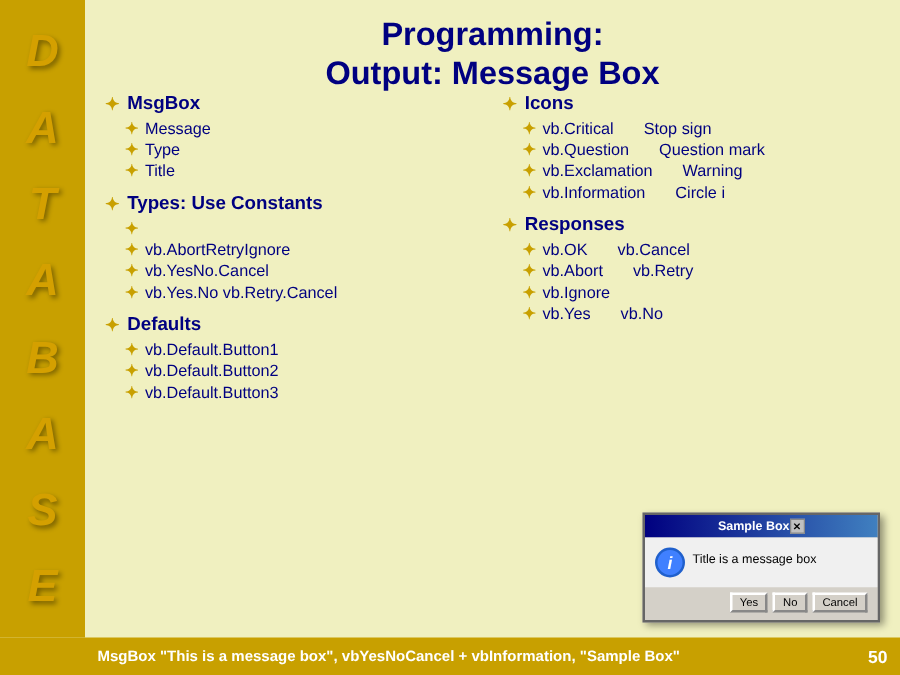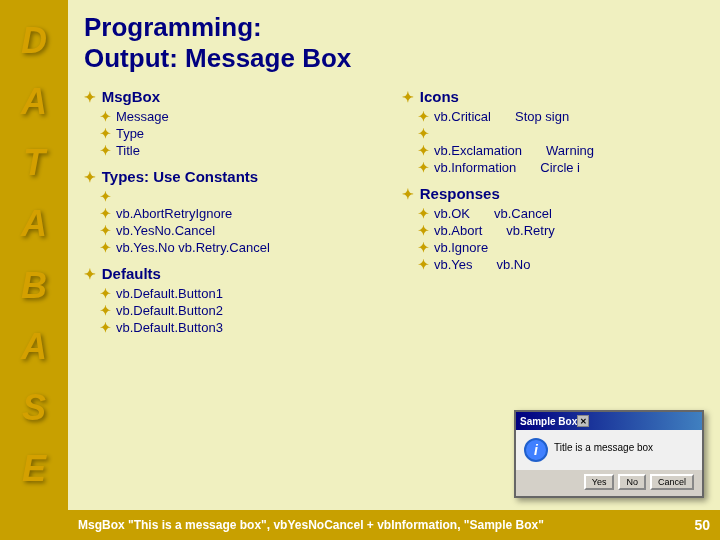--- a/index.html
+++ b/index.html
@@ -68,22 +68,21 @@
       position: absolute;
       left: 68px;
       top: 0;
       right: 0;
       bottom: 30px;
       padding: 12px 16px;
     }
 
     
     .slide-title {
-      text-align: left;
-      margin-bottom: 14px;
+      text-align: center;
     }
 
     .slide-title h1 {
       font-size: 26px;
       font-weight: bold;
       color: #000080;
       line-height: 1.2;
     }
 
     
@@ -147,21 +146,21 @@
       border: 2px solid #666;
       background: #d4d0c8;
       box-shadow: 3px 3px 6px rgba(0,0,0,0.4);
     }
 
     .dialog-titlebar {
       background: linear-gradient(to right, #000080, #4080c0);
       height: 18px;
       display: flex;
       align-items: center;
-      justify-content: flex-start;
+      justify-content: center;
       padding: 0 4px;
     }
 
     .dialog-title-text {
       color: #fff;
       font-size: 10px;
       font-weight: bold;
     }
 
     .dialog-close-btn {
@@ -335,20 +334,24 @@
         </div>
         <div class="sub-item">
           <span class="plus-icon">✦</span>
           <span class="two-col-item">
             <span class="col-val">vb.Critical</span>
             <span>Stop sign</span>
           </span>
         </div>
         <div class="sub-item">
           <span class="plus-icon">✦</span>
+          <span class="two-col-item">
+            <span class="col-val">vb.Question</span>
+            <span>Question mark</span>
+          </span>
         </div>
         <div class="sub-item">
           <span class="plus-icon">✦</span>
           <span class="two-col-item">
             <span class="col-val">vb.Exclamation</span>
             <span>Warning</span>
           </span>
         </div>
         <div class="sub-item">
           <span class="plus-icon">✦</span>

